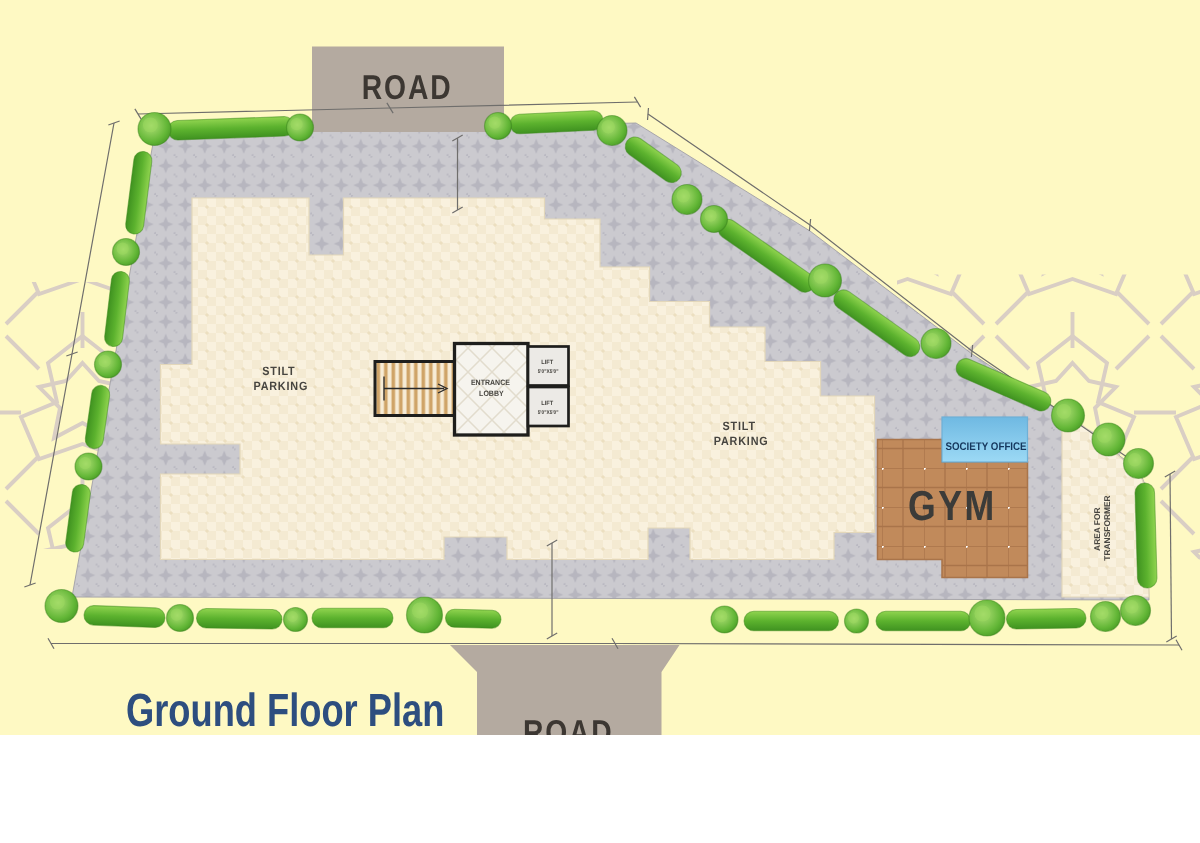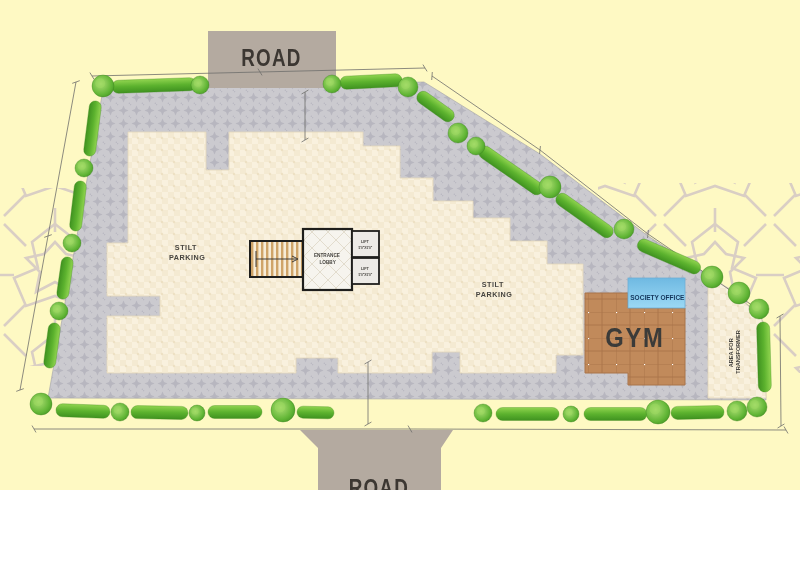--- a/index.html
+++ b/index.html
@@ -217,13 +217,26 @@
     </text>
     <text x="747" y="300" transform="scale(0.88 1)" text-anchor="middle" font-size="7.4" font-weight="bold" fill="#14365c">SOCIETY OFFICE</text>
     <text x="747" y="347" transform="scale(0.85 1)" text-anchor="middle" font-size="28" font-weight="bold" letter-spacing="2" fill="#3b3b39">GYM</text>
     <text transform="translate(733,352) rotate(-90)" text-anchor="middle" class="lbl" font-size="5.6">
       <tspan x="0" y="0">AREA FOR</tspan>
       <tspan x="0" y="7">TRANSFORMER</tspan>
     </text>
   </g>
 </svg>
 
+<div class="title-block">
+  <h1>Ground Floor Plan</h1>
+  <svg class="band" width="186" height="20">
+    <defs>
+      <pattern id="bandPat" width="36" height="20" patternUnits="userSpaceOnUse">
+        <path d="M0,14 L9,3 L18,14 L27,3 L36,14" stroke="#2d4e7f" stroke-width="4" fill="none"></path>
+        <path d="M0,18 L9,8 L18,18 L27,8 L36,18" stroke="#2d4e7f" stroke-width="1.4" fill="none"></path>
+        <path d="M2,1 h6 M20,1 h6" stroke="#2d4e7f" stroke-width="1.6"></path>
+      </pattern>
+    </defs>
+    <rect width="186" height="20" fill="url(#bandPat)"></rect>
+  </svg>
 </div>
+</div>
 
 </body></html>

